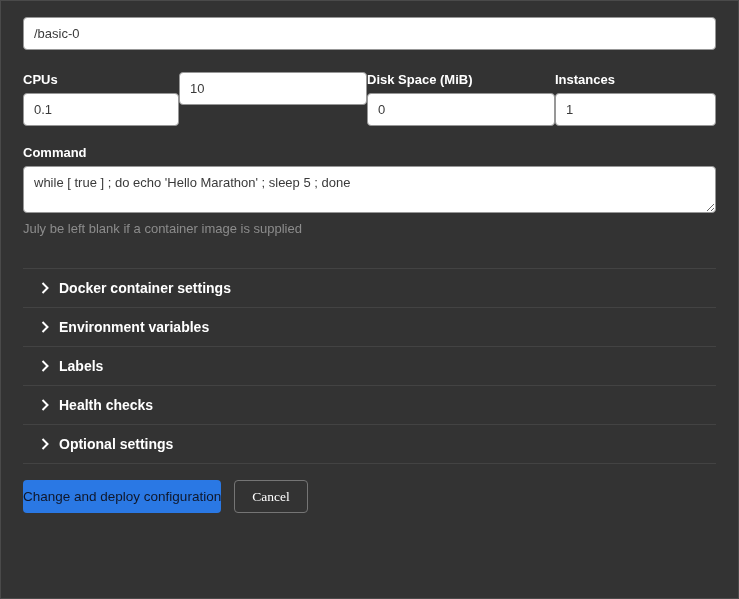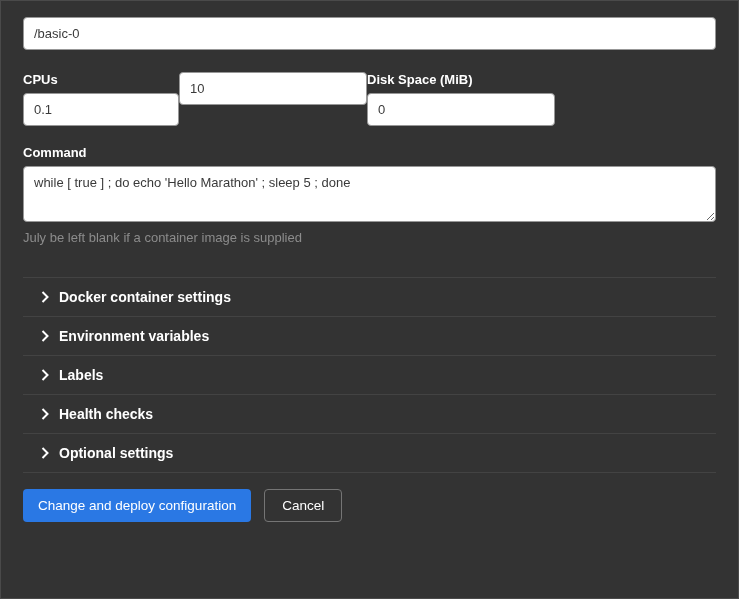--- a/index.html
+++ b/index.html
@@ -45,46 +45,46 @@
     font-family: inherit;
   }
   .fields-row {
     display: grid;
     grid-template-columns: 156px 1fr 1fr 161px;
     gap: 0;
     margin-top: 22px;
   }
   .command-group { margin-top: 19px; }
   textarea.text-input {
-    height: 56px; padding: 7px 10px;
+    height: 47px; padding: 7px 10px;
     resize: both; line-height: 1.45;
     display: block;
   }
   .field-help { margin-top: 8px; font-size: 13px; color: #8c8c8c; }
   .sections { margin-top: 32px; border-bottom: 1px solid #434343; }
   .section-row {
     display: flex; align-items: center; gap: 10px;
     height: 39px; padding-left: 18px;
     border-top: 1px solid #434343;
     font-size: 14px; font-weight: bold; color: #ffffff;
     cursor: pointer;
   }
   .chevron { display: inline-flex; width: 8px; }
   .modal-footer { padding: 16px 22px; display: flex; align-items: center; }
   .btn-primary {
     background: var(--accent, #2a78e4);
-    color: #ffffff; border: none; border-radius: 4px;
-    height: 33px; padding: 0 15px;
+    color: #0f172a; border: none; border-radius: 4px;
+    height: 33px; padding: 0 0;
     font-size: 13.5px; font-family: inherit; cursor: pointer;
   }
   .btn-secondary {
     background: transparent; color: #ffffff;
     border: 1px solid #757575; border-radius: 4px;
     height: 33px; padding: 0 17px;
-    font-size: 13.5px; font-family: Liberation Sans, sans-serif; cursor: pointer;
+    font-size: 13.5px; font-family: Liberation Serif, serif; cursor: pointer;
     margin-left: 13px;
   }
 </style>
 </head>
 <body>
 
 <div class="modal">
 
 
   <div class="modal-body">
@@ -97,20 +97,24 @@
       <div>
         <label class="field-label">CPUs</label>
         <input class="text-input" type="text" value="0.1" style="">
       </div>
       <div>
         <input class="text-input" type="text" value="10" style="">
       </div>
       <div>
         <label class="field-label">Disk Space (MiB)</label>
         <input class="text-input" type="text" value="0" style="">
+      </div>
+      <div>
+        <label class="field-label">Instances</label>
+        <input class="text-input" type="text" value="1" style="">
       </div>
     </div>
 
     <div class="command-group">
       <label class="field-label">Command</label>
       <textarea class="text-input" style="">while [ true ] ; do echo 'Hello Marathon' ; sleep 5 ; done</textarea>
       <p class="field-help">July be left blank if a container image is supplied</p>
     </div>
 
     <div class="sections">

